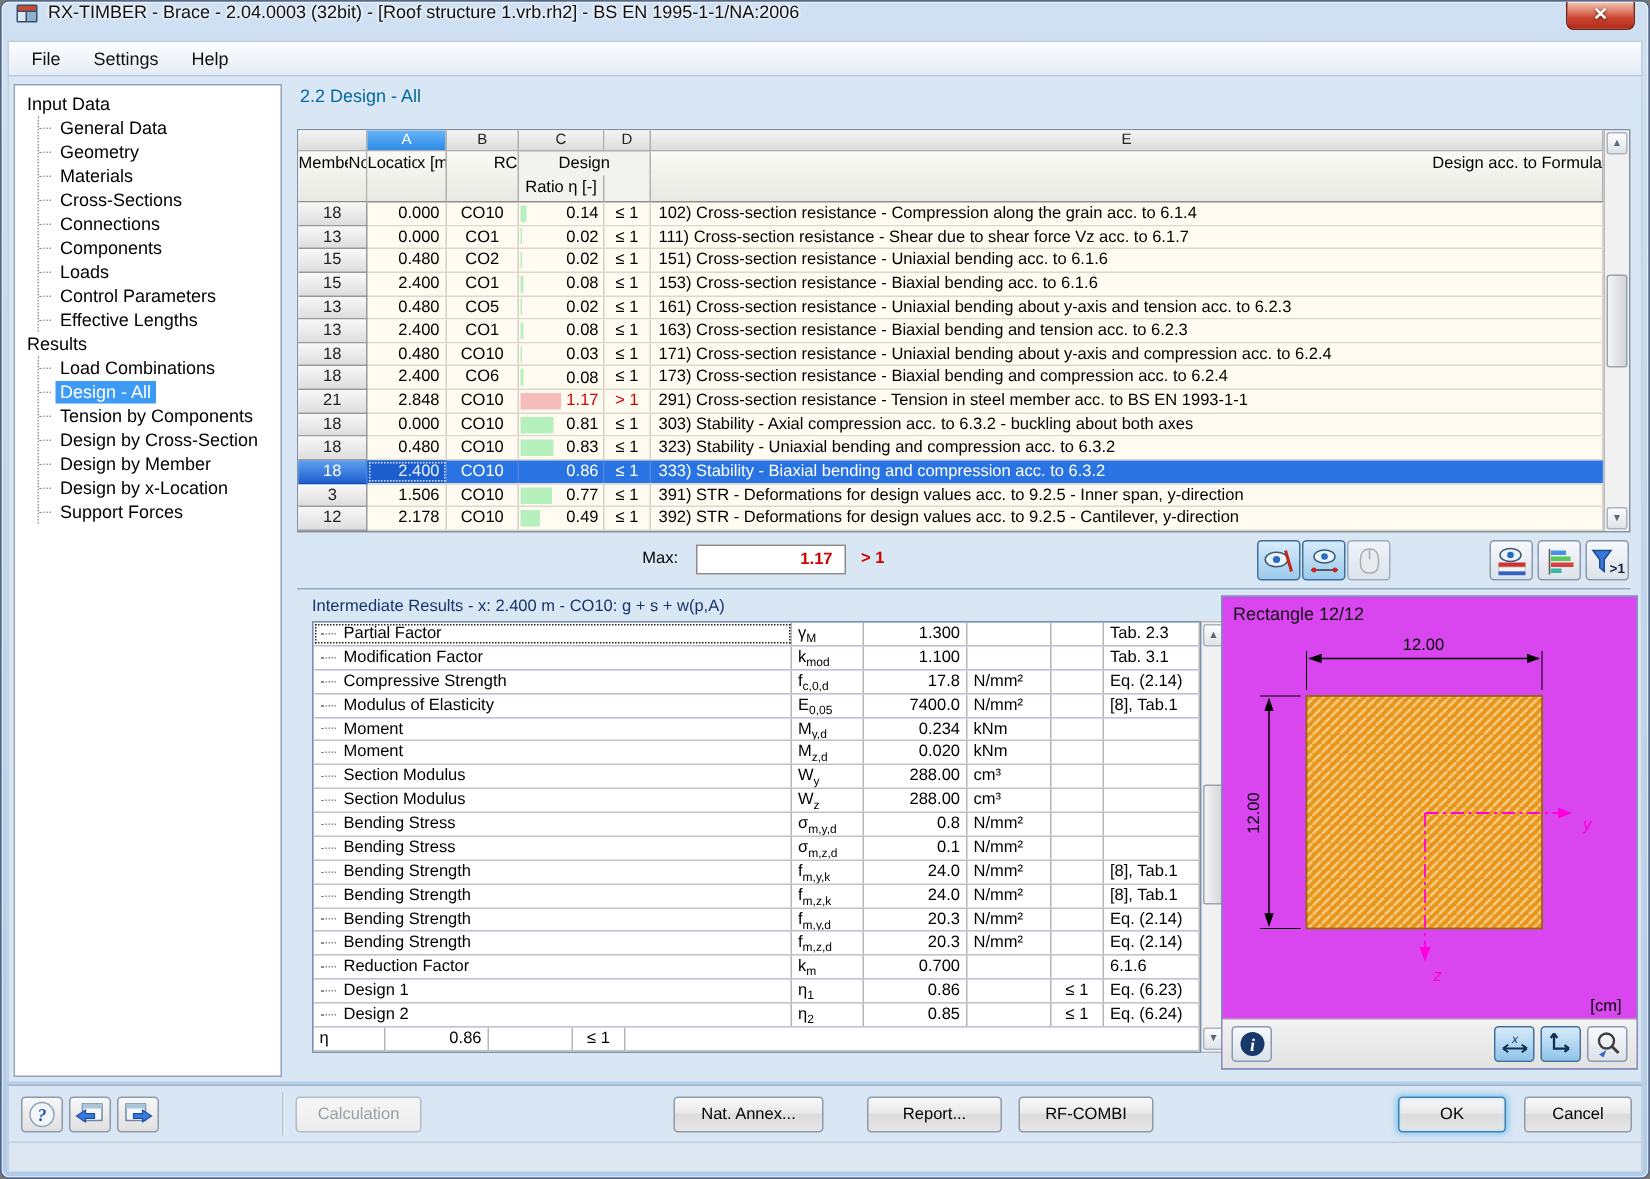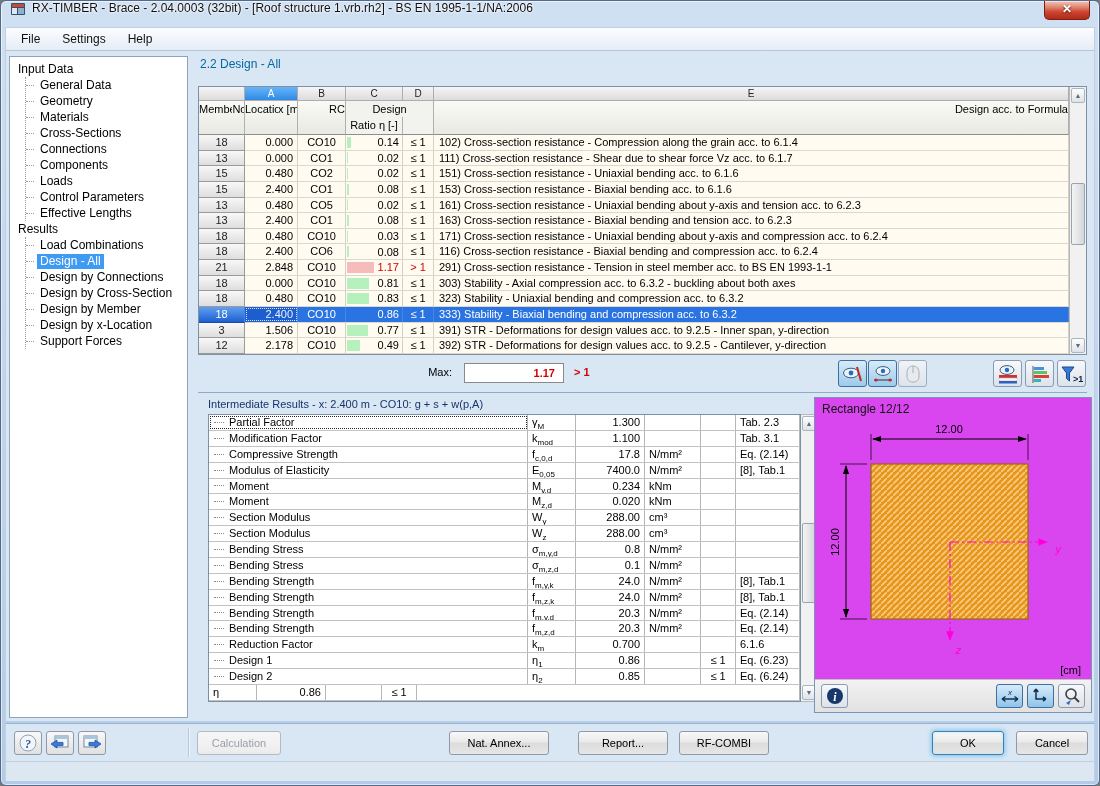--- a/index.html
+++ b/index.html
@@ -158,21 +158,21 @@
         </div>
         <div class="tree-sec">Results</div>
         <div class="tree-kids">
           <div class="tree-item">
             <span class="tlabel">Load Combinations</span>
           </div>
           <div class="tree-item sel">
             <span class="tlabel">Design - All</span>
           </div>
           <div class="tree-item">
-            <span class="tlabel">Design by Connections</span>
+            <span class="tlabel">Tension by Components</span>
           </div>
           <div class="tree-item">
             <span class="tlabel">Design by Cross-Section</span>
           </div>
           <div class="tree-item">
             <span class="tlabel">Design by Member</span>
           </div>
           <div class="tree-item">
             <span class="tlabel">Design by x-Location</span>
           </div>
@@ -316,21 +316,21 @@
                 <div class="cell c-m">18</div>
                 <div class="cell c-x">2.400</div>
                 <div class="cell c-rc">CO6</div>
                 <div class="cell c-r">
                   <span class="barzone">
                     <span class="bar" style="width: 2.16px;"></span>
                   </span>
                   <span class="rv">0.08</span>
                 </div>
                 <div class="cell c-d">≤ 1</div>
-                <div class="cell c-e">116) Cross-section resistance - Biaxial bending and compression acc. to 6.2.4</div>
+                <div class="cell c-e">173) Cross-section resistance - Biaxial bending and compression acc. to 6.2.4</div>
               </div>
               <div class="trow ex">
                 <div class="cell c-m">21</div>
                 <div class="cell c-x">2.848</div>
                 <div class="cell c-rc">CO10</div>
                 <div class="cell c-r">
                   <span class="barzone">
                     <span class="bar" style="width: 27px;"></span>
                   </span>
                   <span class="rv">1.17</span>

